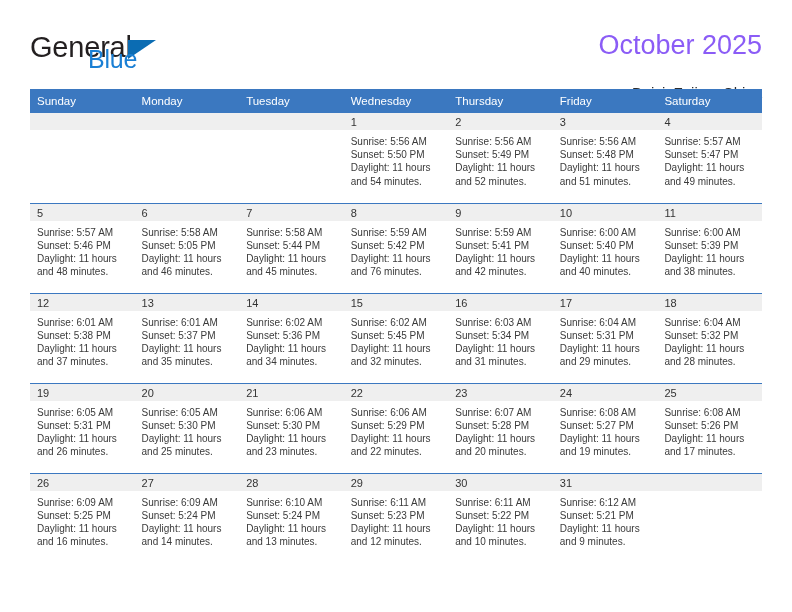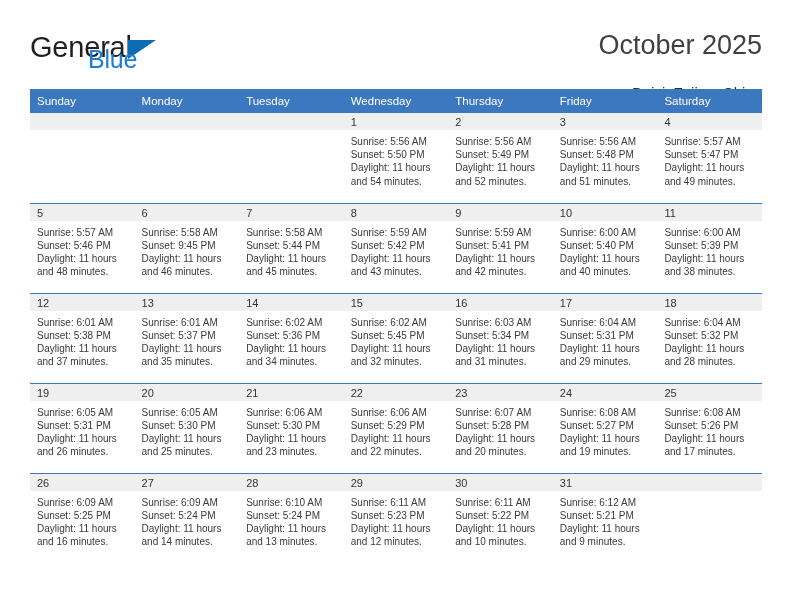--- a/index.html
+++ b/index.html
@@ -45,21 +45,21 @@
     font-size: 25px; color: #1a7fd4;
     line-height: 30px;
     letter-spacing: -0.2px;
     font-family: "Liberation Sans", sans-serif;
   }
   .titles {
     position: absolute; right: 0; top: 0;
     text-align: right; width: 460px;
   }
   .cal-title {
-    font-size: 27px; color: #404040;
+    font-size: 27px; color: #8b5cf6;
     line-height: 34px; font-weight: normal;
     margin: 0;
   }
   .cal-sub {
     font-size: 15px; color: #2e2e2e;
     line-height: 22px; margin: 20px 0 0 0;
   }
 
   
   .calendar {
@@ -192,41 +192,41 @@
                 <div>Sunrise: 5:57 AM</div>
                 <div>Sunset: 5:46 PM</div>
                 <div>Daylight: 11 hours</div>
                 <div>and 48 minutes.</div>
               </div>
             </td>
             <td class="day">
               <div class="daynum-strip">6</div>
               <div class="day-body">
                 <div>Sunrise: 5:58 AM</div>
-                <div>Sunset: 9:45 PM</div>
+                <div>Sunset: 5:05 PM</div>
                 <div>Daylight: 11 hours</div>
                 <div>and 46 minutes.</div>
               </div>
             </td>
             <td class="day">
               <div class="daynum-strip">7</div>
               <div class="day-body">
                 <div>Sunrise: 5:58 AM</div>
                 <div>Sunset: 5:44 PM</div>
                 <div>Daylight: 11 hours</div>
                 <div>and 45 minutes.</div>
               </div>
             </td>
             <td class="day">
               <div class="daynum-strip">8</div>
               <div class="day-body">
                 <div>Sunrise: 5:59 AM</div>
                 <div>Sunset: 5:42 PM</div>
                 <div>Daylight: 11 hours</div>
-                <div>and 43 minutes.</div>
+                <div>and 76 minutes.</div>
               </div>
             </td>
             <td class="day">
               <div class="daynum-strip">9</div>
               <div class="day-body">
                 <div>Sunrise: 5:59 AM</div>
                 <div>Sunset: 5:41 PM</div>
                 <div>Daylight: 11 hours</div>
                 <div>and 42 minutes.</div>
               </div>

